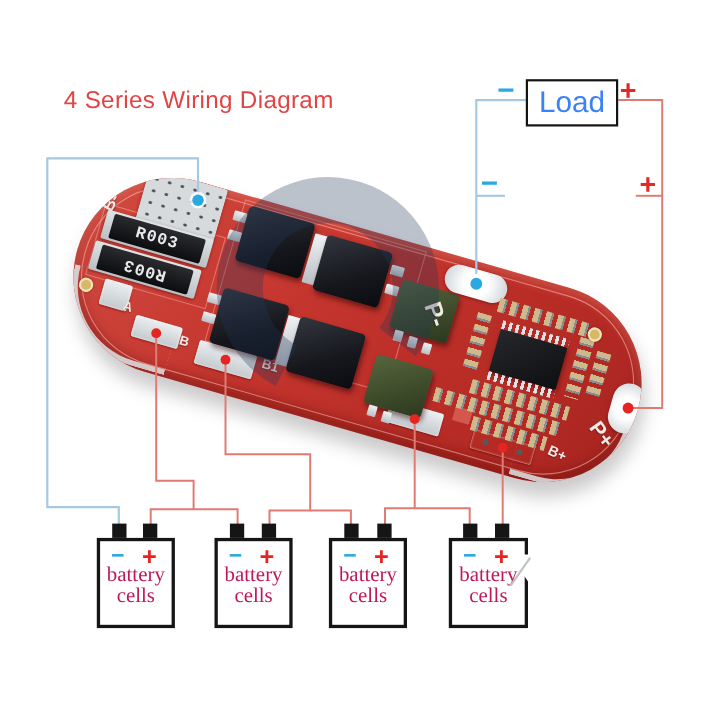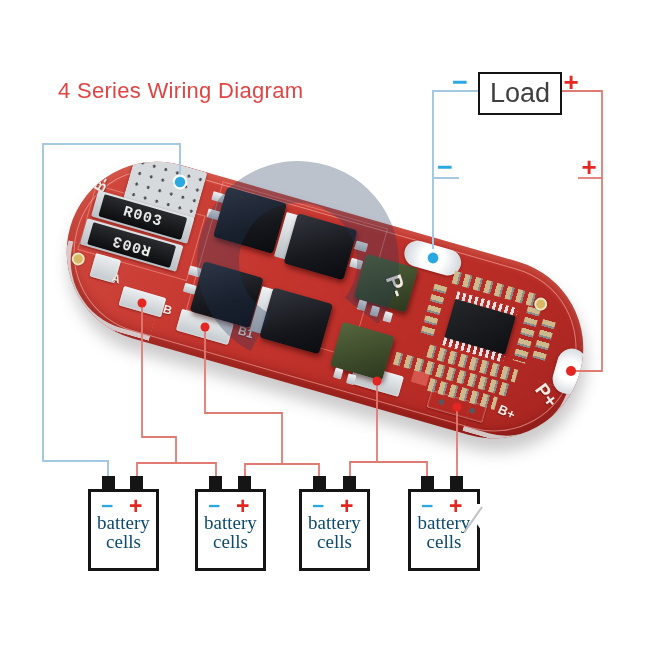--- a/index.html
+++ b/index.html
@@ -45,36 +45,36 @@
   .oval{background:radial-gradient(circle,#ffffff 35%,#dfe3e6 75%,#c9ced2 100%);
         box-shadow:0 1px 3px rgba(70,0,0,.45);}
   .via{width:9px;height:9px;border-radius:50%;background:#d8b765;border:2px solid #efe3bd;
        box-shadow:0 0 2px rgba(0,0,0,.4);}
   .edge-cres{border:0 solid rgba(222,227,230,.85);background:transparent;}
   .copper-sq{background:#d4564c;border-radius:1px;}
   
   svg.wires{position:absolute;left:0;top:0;z-index:5;}
   
   .cbox{position:absolute;background:#fff;border:2.5px solid #141414;z-index:6;
-        display:flex;align-items:center;justify-content:center;color:#404040;}
+        display:flex;align-items:center;justify-content:center;color:#3b82f6;}
   .cbox-load{left:478px;top:72px;width:80px;height:39px;font-size:27px;}
   .cbox-charger{left:457px;top:156px;width:121px;height:41px;font-size:27px;}
   .sym{position:absolute;z-index:6;transform:translate(-50%,-50%);font-weight:800;line-height:1;}
   .sym-minus{color:#2aa9e1;font-size:27px;}
   .sym-plus{color:#e62823;font-size:26px;}
   
   .battery{position:absolute;top:489px;width:71px;height:82px;background:#fff;
            border:3.5px solid #151515;box-sizing:border-box;z-index:6;text-align:center;}
   .tab{position:absolute;top:476px;width:13px;height:14px;background:#151515;z-index:6;}
   .bat-syms{position:absolute;left:0;top:2px;width:100%;height:20px;}
   .bat-minus{position:absolute;left:10px;top:0;color:#2aa9e1;font-size:21px;font-weight:800;}
   .bat-plus{position:absolute;left:38px;top:-1px;color:#e42521;font-size:23px;font-weight:800;}
   .bat-text{position:absolute;left:0;top:22px;width:100%;
             font-family:"Liberation Serif",serif;font-size:19px;line-height:.98;
-            color:#0c4a6e;}
+            color:#be185d;}
   .fold{position:absolute;right:-4px;top:12px;width:0;height:0;z-index:7;
         border-style:solid;border-width:0 18px 26px 0;
         border-color:transparent #ffffff transparent transparent;}
   .fold-line{position:absolute;right:-5px;top:14px;width:31px;height:2px;background:#c2c2c2;
              transform:rotate(-55deg);transform-origin:right center;z-index:7;}
 </style>
 </head>
 <body>
 
 <div class="stage">

